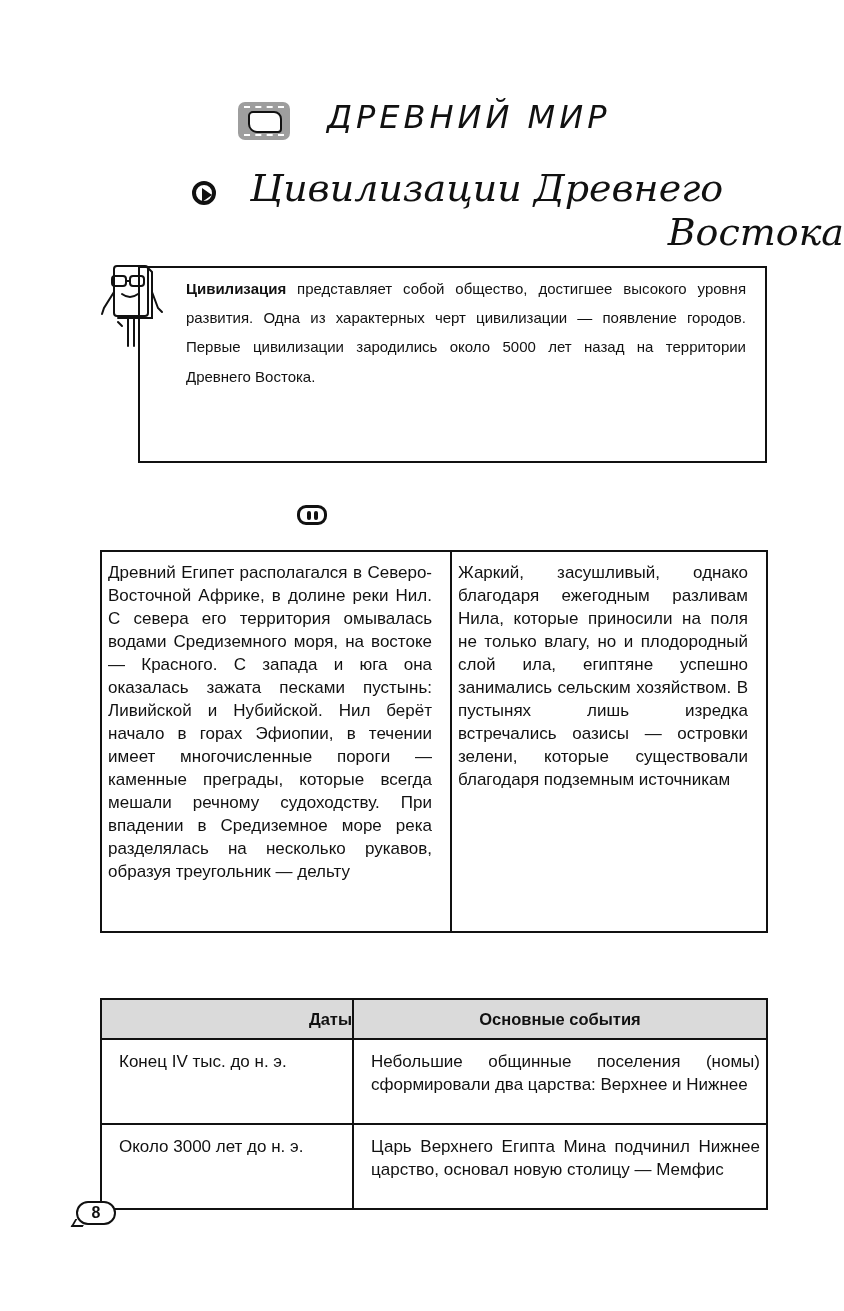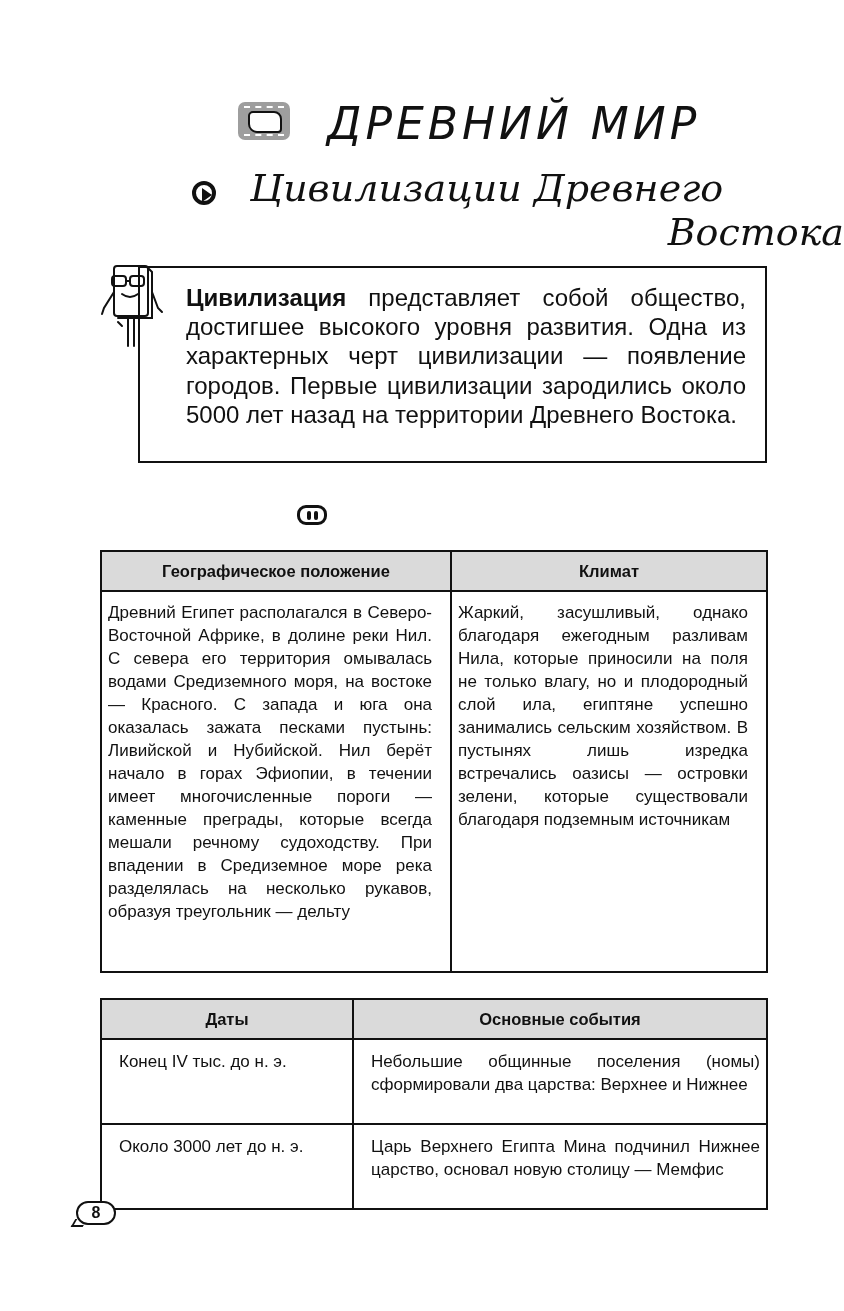--- a/index.html
+++ b/index.html
@@ -2,32 +2,32 @@
 <html><head>
 <meta charset="utf-8">
 <style>
   html, body { margin: 0; padding: 0; background: #ffffff; }
   body { width: 844px; height: 1311px; position: relative; overflow: hidden; color: #111; font-family: "Liberation Sans", sans-serif; }
 
   .chapter { position: absolute; left: 0; top: 98px; width: 844px; height: 50px; }
   .chapter-icon { position: absolute; left: 238px; top: 4px; width: 52px; height: 38px; background: #9e9e9e; border-radius: 7px; }
   .chapter-icon .inner { position: absolute; left: 10px; top: 9px; width: 30px; height: 18px; background: #fff; border: 2px solid #111; border-radius: 5px 8px 4px 9px; }
   .chapter-icon .dash { position: absolute; left: 6px; right: 6px; height: 0; border-top: 2px dashed #fff; }
-  .chapter-title { position: absolute; left: 327px; top: 0; font-family: "DejaVu Sans", sans-serif; font-size: 44px; letter-spacing: 4px; font-style: italic; font-weight: normal; }
+  .chapter-title { position: absolute; left: 327px; top: 0; font-family: "DejaVu Sans", sans-serif; font-size: 32px; letter-spacing: 4px; font-style: italic; font-weight: normal; }
 
   .section { position: absolute; left: 0; top: 168px; width: 844px; text-align: center; font-family: "DejaVu Serif", serif; font-style: italic; font-size: 38px; line-height: 40px; }
   .section .play-icon { position: absolute; left: 192px; top: 13px; width: 24px; height: 24px; border: 4px solid #111; border-radius: 50%; box-sizing: border-box; }
   .section .play-icon:after { content: ""; position: absolute; left: 6px; top: 3px; border-left: 10px solid #111; border-top: 7px solid transparent; border-bottom: 7px solid transparent; }
   .section .line1 { position: absolute; left: 250px; top: 0; white-space: nowrap; }
   .section .line2 { position: absolute; left: 0; top: 44px; width: 844px; text-align: right; }
 
   .mascot { position: absolute; left: 100px; top: 262px; width: 64px; height: 86px; }
 
   .def-box { position: absolute; left: 138px; top: 266px; width: 629px; height: 197px; border: 2px solid #111; box-sizing: border-box; }
-  .def-text { position: absolute; left: 46px; top: 15px; width: 560px; font-size: 24px; line-height: 29.2px; text-align: justify; }
+  .def-text { position: absolute; left: 46px; top: 6px; width: 560px; font-size: 15px; line-height: 29.2px; text-align: justify; }
   .def-text b { font-weight: bold; }
 
   .sub { position: absolute; left: 0; top: 500px; width: 844px; height: 34px; }
   .sub-icon { position: absolute; left: 297px; top: 5px; width: 30px; height: 20px; border: 3px solid #111; border-radius: 9px; box-sizing: border-box; }
   .sub-icon span { position: absolute; top: 3px; width: 4px; height: 9px; background: #111; border-radius: 2px; }
   .sub-title { position: absolute; left: 345px; top: 0; font-size: 25px; font-weight: bold; }
 
   table { position: absolute; border-collapse: collapse; font-size: 17px; }
   table th, table td { border: 2px solid #111; }
   table th { background: #dadada; font-weight: bold; height: 38px; padding: 0; text-align: center; font-size: 16.5px; }
@@ -85,35 +85,31 @@
 
 <div class="sub">
   <div class="sub-icon">
     <span style="left:7px"></span>
       <span style="left:14px"></span>
   </div>
 </div>
 
 <table class="t1">
   <tbody>
-      <tr>
-    <th class="c1">Географическое положение</th>
-    <th>Климат</th>
-  </tr>
   <tr>
     <td class="c1">Древний Египет располагался в Северо-Восточной Африке, в долине реки Нил. С севера его территория омывалась водами Средиземного моря, на востоке — Красного. С запада и юга она оказалась зажата песками пустынь: Ливийской и Нубийской. Нил берёт начало в горах Эфиопии, в течении имеет многочисленные пороги — каменные преграды, которые всегда мешали речному судоходству. При впадении в Средиземное море река разделялась на несколько рукавов, образуя треугольник — дельту</td>
     <td>Жаркий, засушливый, однако благодаря ежегодным разливам Нила, которые приносили на поля не только влагу, но и плодородный слой ила, египтяне успешно занимались сельским хозяйством. В пустынях лишь изредка встречались оазисы — островки зелени, которые существовали благодаря подземным источникам</td>
   </tr>
 </tbody>
   </table>
 
 <table class="t2">
   <tbody>
       <tr>
-    <th class="d" style="text-align:center">Даты</th>
+    <th class="d" style="text-align:right">Даты</th>
     <th>Основные события</th>
   </tr>
   <tr class="r1">
     <td class="d">Конец IV тыс. до н. э.</td>
     <td>Небольшие общинные поселения (номы) сформировали два царства: Верхнее и Нижнее</td>
   </tr>
   <tr class="r2">
     <td class="d">Около 3000 лет до н. э.</td>
     <td>Царь Верхнего Египта Мина подчинил Нижнее царство, основал новую столицу — Мемфис</td>
   </tr>

